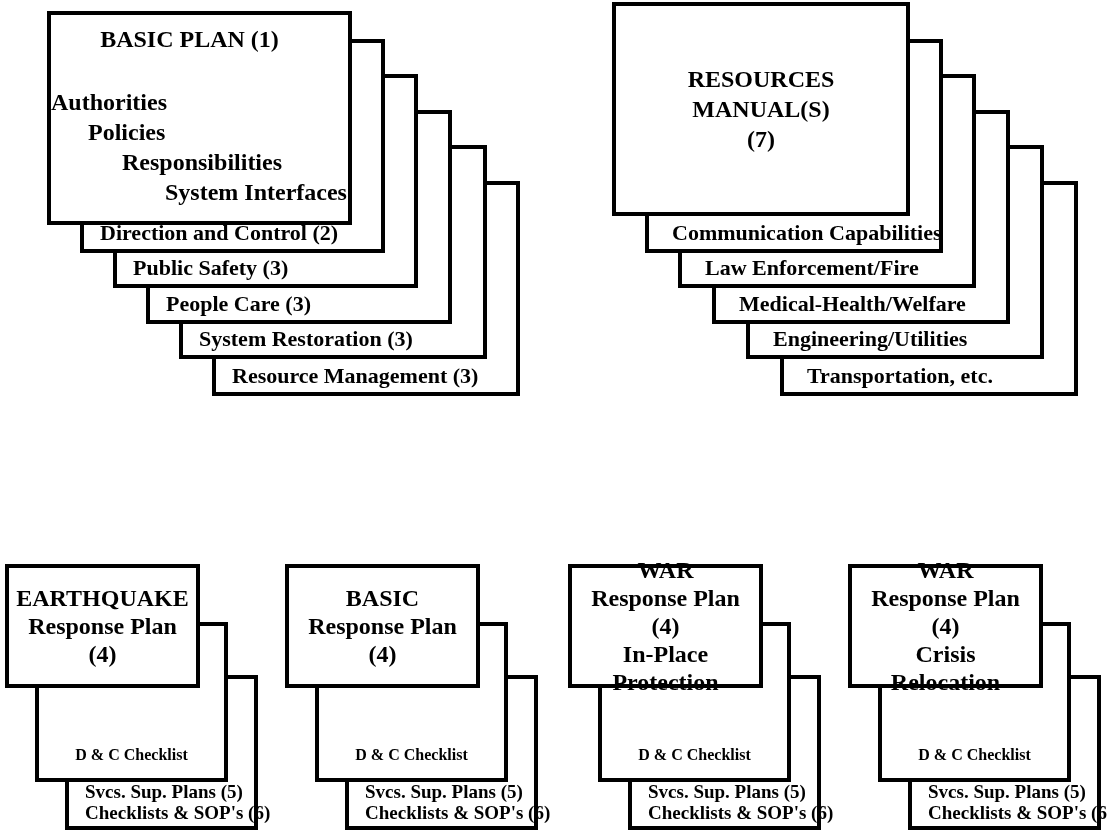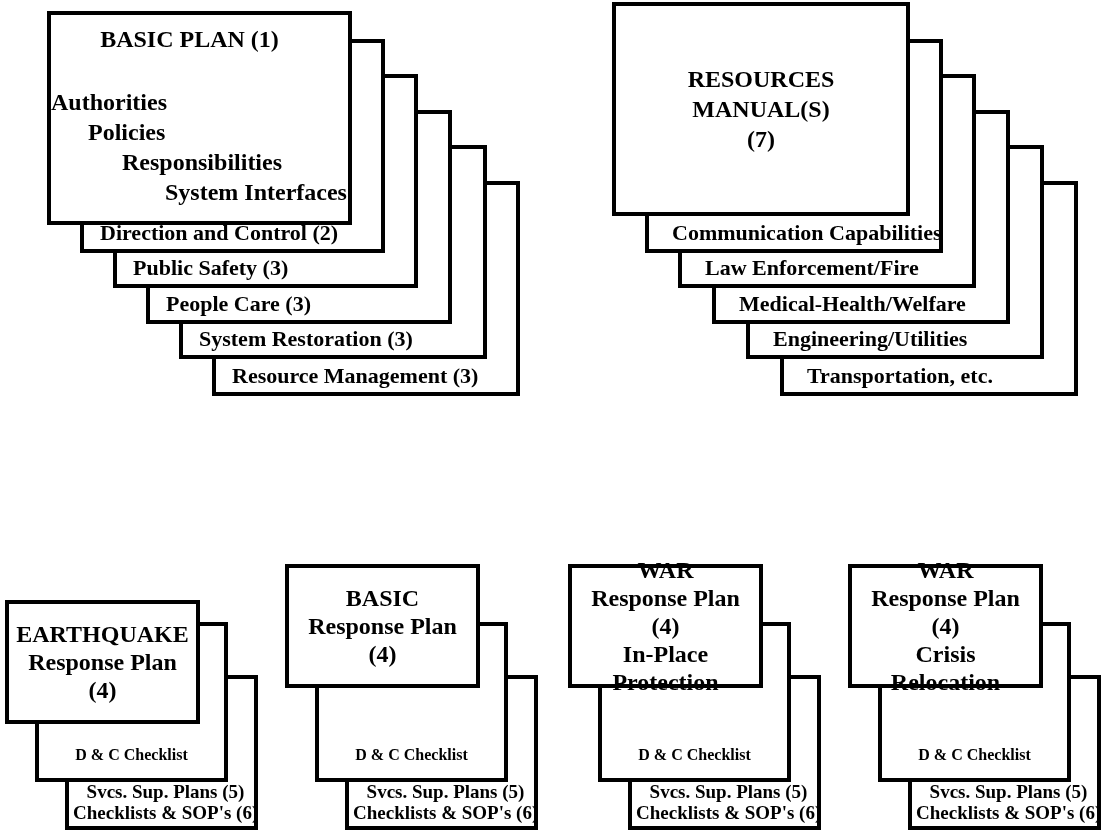--- a/index.html
+++ b/index.html
@@ -66,39 +66,39 @@
     align-items: center;
     justify-content: center;
     text-align: center;
   }
   .center-lines .line { font-size: 24px; line-height: 30px; white-space: nowrap; }
 
   
   .bA { top: 564px; width: 195px; height: 124px; z-index: 3; padding-left: 45px; }
   .bB { top: 622px; width: 193px; height: 160px; z-index: 2; }
   .bC { top: 675px; width: 193px; height: 155px; z-index: 1; }
-  .s1A { left: 5px; margin-top: 36px; }   .s1B { left: 35px; }  .s1C { left: 65px; }
+  .s1A { left: 5px; }   .s1B { left: 35px; }  .s1C { left: 65px; }
   .s2A { left: 285px; } .s2B { left: 315px; } .s2C { left: 345px; }
   .s3A { left: 568px; } .s3B { left: 598px; } .s3C { left: 628px; }
   .s4A { left: 848px; } .s4B { left: 878px; } .s4C { left: 908px; }
 
   .bA .center-lines .line { font-size: 24px; line-height: 28px; }
 
   .checklist-label {
     position: absolute;
     bottom: 15px; left: 0; width: 100%;
     text-align: center;
     font-size: 16px;
     line-height: 1;
     white-space: nowrap;
   }
   .support-lines {
     position: absolute;
-    bottom: 3px; left: 4px; width: 100%;
-    text-align: center;
+    bottom: 3px; left: 16px; width: 100%;
+    text-align: left;
   }
   .support-lines .line { font-size: 19px; line-height: 21px; white-space: nowrap; }
 </style>
 </head>
 <body>
 
 <div class="canvas">
 
   <section>
     <div class="box tl6">

